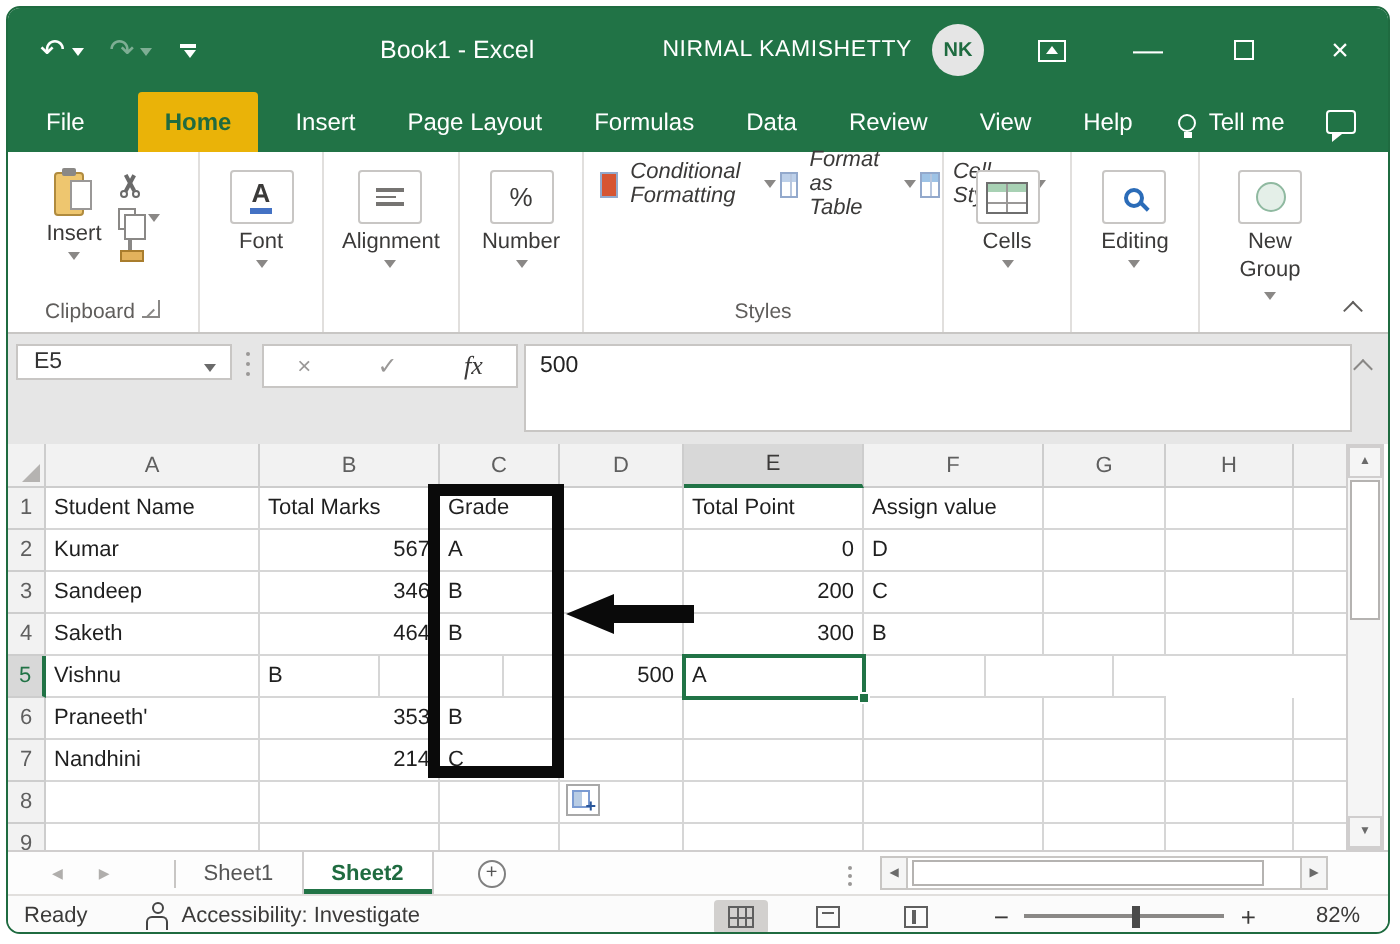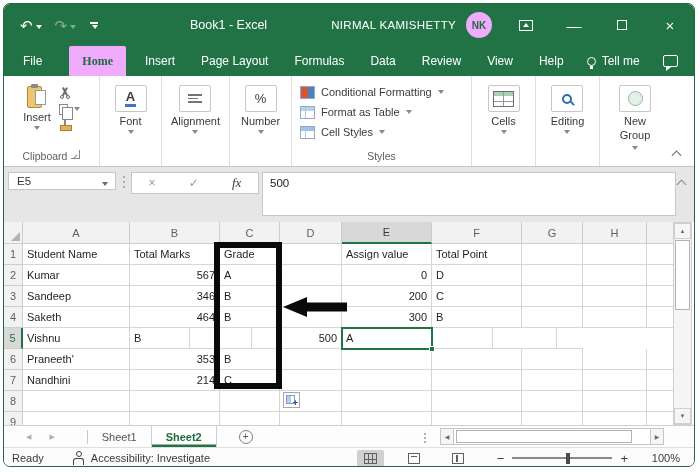--- a/index.html
+++ b/index.html
@@ -13,33 +13,33 @@
   .qat{position:absolute;left:16px;top:0;height:42px;display:flex;align-items:center;gap:13px;}
   .qat .g{font-size:15px;line-height:1;}
   .dim{opacity:.42;}
   .chev-d{width:0;height:0;border-left:3px solid transparent;border-right:3px solid transparent;
     border-top:4px solid #fff;display:inline-block;margin-left:3px;vertical-align:middle;}
   .qat-custom{display:inline-flex;flex-direction:column;align-items:center;gap:1px;}
   .qat-custom .bar{width:8px;height:2px;background:#fff;}
   .title-text{position:absolute;left:186px;top:0;height:42px;display:flex;align-items:center;font-size:12.5px;}
   .tb-right{position:absolute;right:0;top:0;height:42px;display:flex;align-items:center;}
   .user-name{font-size:11.5px;letter-spacing:.3px;margin-right:10px;}
-  .avatar{width:26px;height:26px;border-radius:50%;background:#f0abfc;color:#1f6b40;font-weight:bold;
+  .avatar{width:26px;height:26px;border-radius:50%;background:#e5e5e5;color:#1f6b40;font-weight:bold;
     font-size:10px;display:flex;align-items:center;justify-content:center;margin-right:10px;}
   .win-btn{width:48px;height:42px;display:flex;align-items:center;justify-content:center;font-size:15px;}
   .max-box{width:10px;height:10px;border:1.5px solid #fff;}
   .rdo-box{width:14px;height:11px;border:1.5px solid #fff;position:relative;}
   .rdo-box i{position:absolute;left:3px;top:2px;width:0;height:0;border-left:3px solid transparent;
     border-right:3px solid transparent;border-bottom:4px solid #fff;}
 
   
   .tabrow{position:absolute;left:0;top:42px;right:0;height:30px;background:#217346;display:flex;
     align-items:stretch;color:#fff;font-size:12px;}
   .tab{display:flex;align-items:center;padding:0 13px;}
-  .tab.active{background:#f0abfc;color:#1f6b40;font-weight:600;border-radius:2px 2px 0 0;font-family:Liberation Serif, serif;}
+  .tab.active{background:#eab308;color:#1f6b40;font-weight:600;border-radius:2px 2px 0 0;}
   .tellme{display:flex;align-items:center;padding:0 10px;gap:6px;}
   .bulb{width:9px;height:9px;border:1.4px solid #fff;border-radius:50%;position:relative;}
   .bulb::after{content:"";position:absolute;left:2px;bottom:-4px;width:3.5px;height:2.5px;background:#fff;}
   .comment-wrap{margin-left:auto;display:flex;align-items:center;padding-right:16px;}
   .comment-icon{width:15px;height:12px;border:1.5px solid #fff;border-radius:2px;position:relative;}
   .comment-icon::after{content:"";position:absolute;left:2px;bottom:-5px;width:0;height:0;
     border-top:4px solid #fff;border-right:5px solid transparent;}
 
   
   .ribbon{position:absolute;left:0;top:72px;right:0;height:91px;background:#fff;
@@ -79,21 +79,21 @@
   .launcher::after{content:"";position:absolute;right:1px;bottom:1px;width:5px;height:1.4px;
     background:#8a8886;transform:rotate(-45deg);}
   
   .font-a{font-weight:bold;font-size:13px;color:#3b3a39;border-bottom:3px solid #4472c4;
     line-height:1;padding:0 1px 1px;}
   .align-ic{display:flex;flex-direction:column;gap:2px;}
   .align-ic i{width:14px;height:1.6px;background:#767472;}
   .align-ic i:nth-child(2){width:10px;}
   .pct{font-size:13px;color:#3b3a39;}
   
-  .styles-list{align-self:stretch;margin:7px 0 0 8px;display:flex;flex-direction:column;gap:2px;}
+  .styles-list{align-self:stretch;margin:7px 0 0 8px;display:flex;flex-direction:row;gap:2px;font-style:italic;}
   .style-row{display:flex;align-items:center;gap:6px;font-size:11px;color:#3b3a39;height:18px;}
   .sg-ic{width:15px;height:13px;border:1px solid #93a9cc;position:relative;background:#fff;}
   .ic-cf{background:linear-gradient(to right,#d65532 0 7px,#4f81bd 7px);}
   .ic-fat{background:linear-gradient(to bottom,#bdd0e9 0 4px,#fff 4px);}
   .ic-cs{background:linear-gradient(to bottom,#9ec3e6 0 4px,#fff 4px);}
   .ic-fat::after,.ic-cs::after{content:"";position:absolute;left:4px;top:0;bottom:0;width:1px;background:#b7c6de;}
   
   .cells-ic{width:21px;height:16px;border:1px solid #6e6e6e;position:relative;
     background:linear-gradient(to bottom,#a8d1b4 0 4px,#fff 4px);}
   .cells-ic::before{content:"";position:absolute;left:9px;top:0;bottom:0;width:1px;background:#9a9897;}
@@ -406,22 +406,22 @@
       <div class="cell hc wh">H</div>
       <div class="cell hc wx"></div>
     </div>
 
     <div class="grow">
       <div class="cell rh w-rh">1</div>
       <div class="cell wa">Student Name</div>
       <div class="cell wb">Total Marks</div>
       <div class="cell wc">Grade</div>
       <div class="cell wd"></div>
+      <div class="cell we">Total Point</div>
       <div class="cell wf">Assign value</div>
-      <div class="cell we">Total Point</div>
       <div class="cell wg"></div>
       <div class="cell wh"></div>
       <div class="cell wx"></div>
     </div>
 
     <div class="grow">
       <div class="cell rh w-rh">2</div>
       <div class="cell wa">Kumar</div>
       <div class="cell wb num">567</div>
       <div class="cell wc">A</div>
@@ -575,17 +575,17 @@
           <span class="vi-page"></span>
         </div>
       <div class="viewbox">
           <span class="vi-break"></span>
         </div>
       <span class="zoom-minus">−</span>
       <div class="zoom-track">
         <i class="zoom-thumb"></i>
       </div>
       <span class="zoom-plus">+</span>
-      <span class="zoom-label">100%</span>
+      <span class="zoom-label">82%</span>
     </div>
   </div>
 
 </div>
 
 </body></html>

